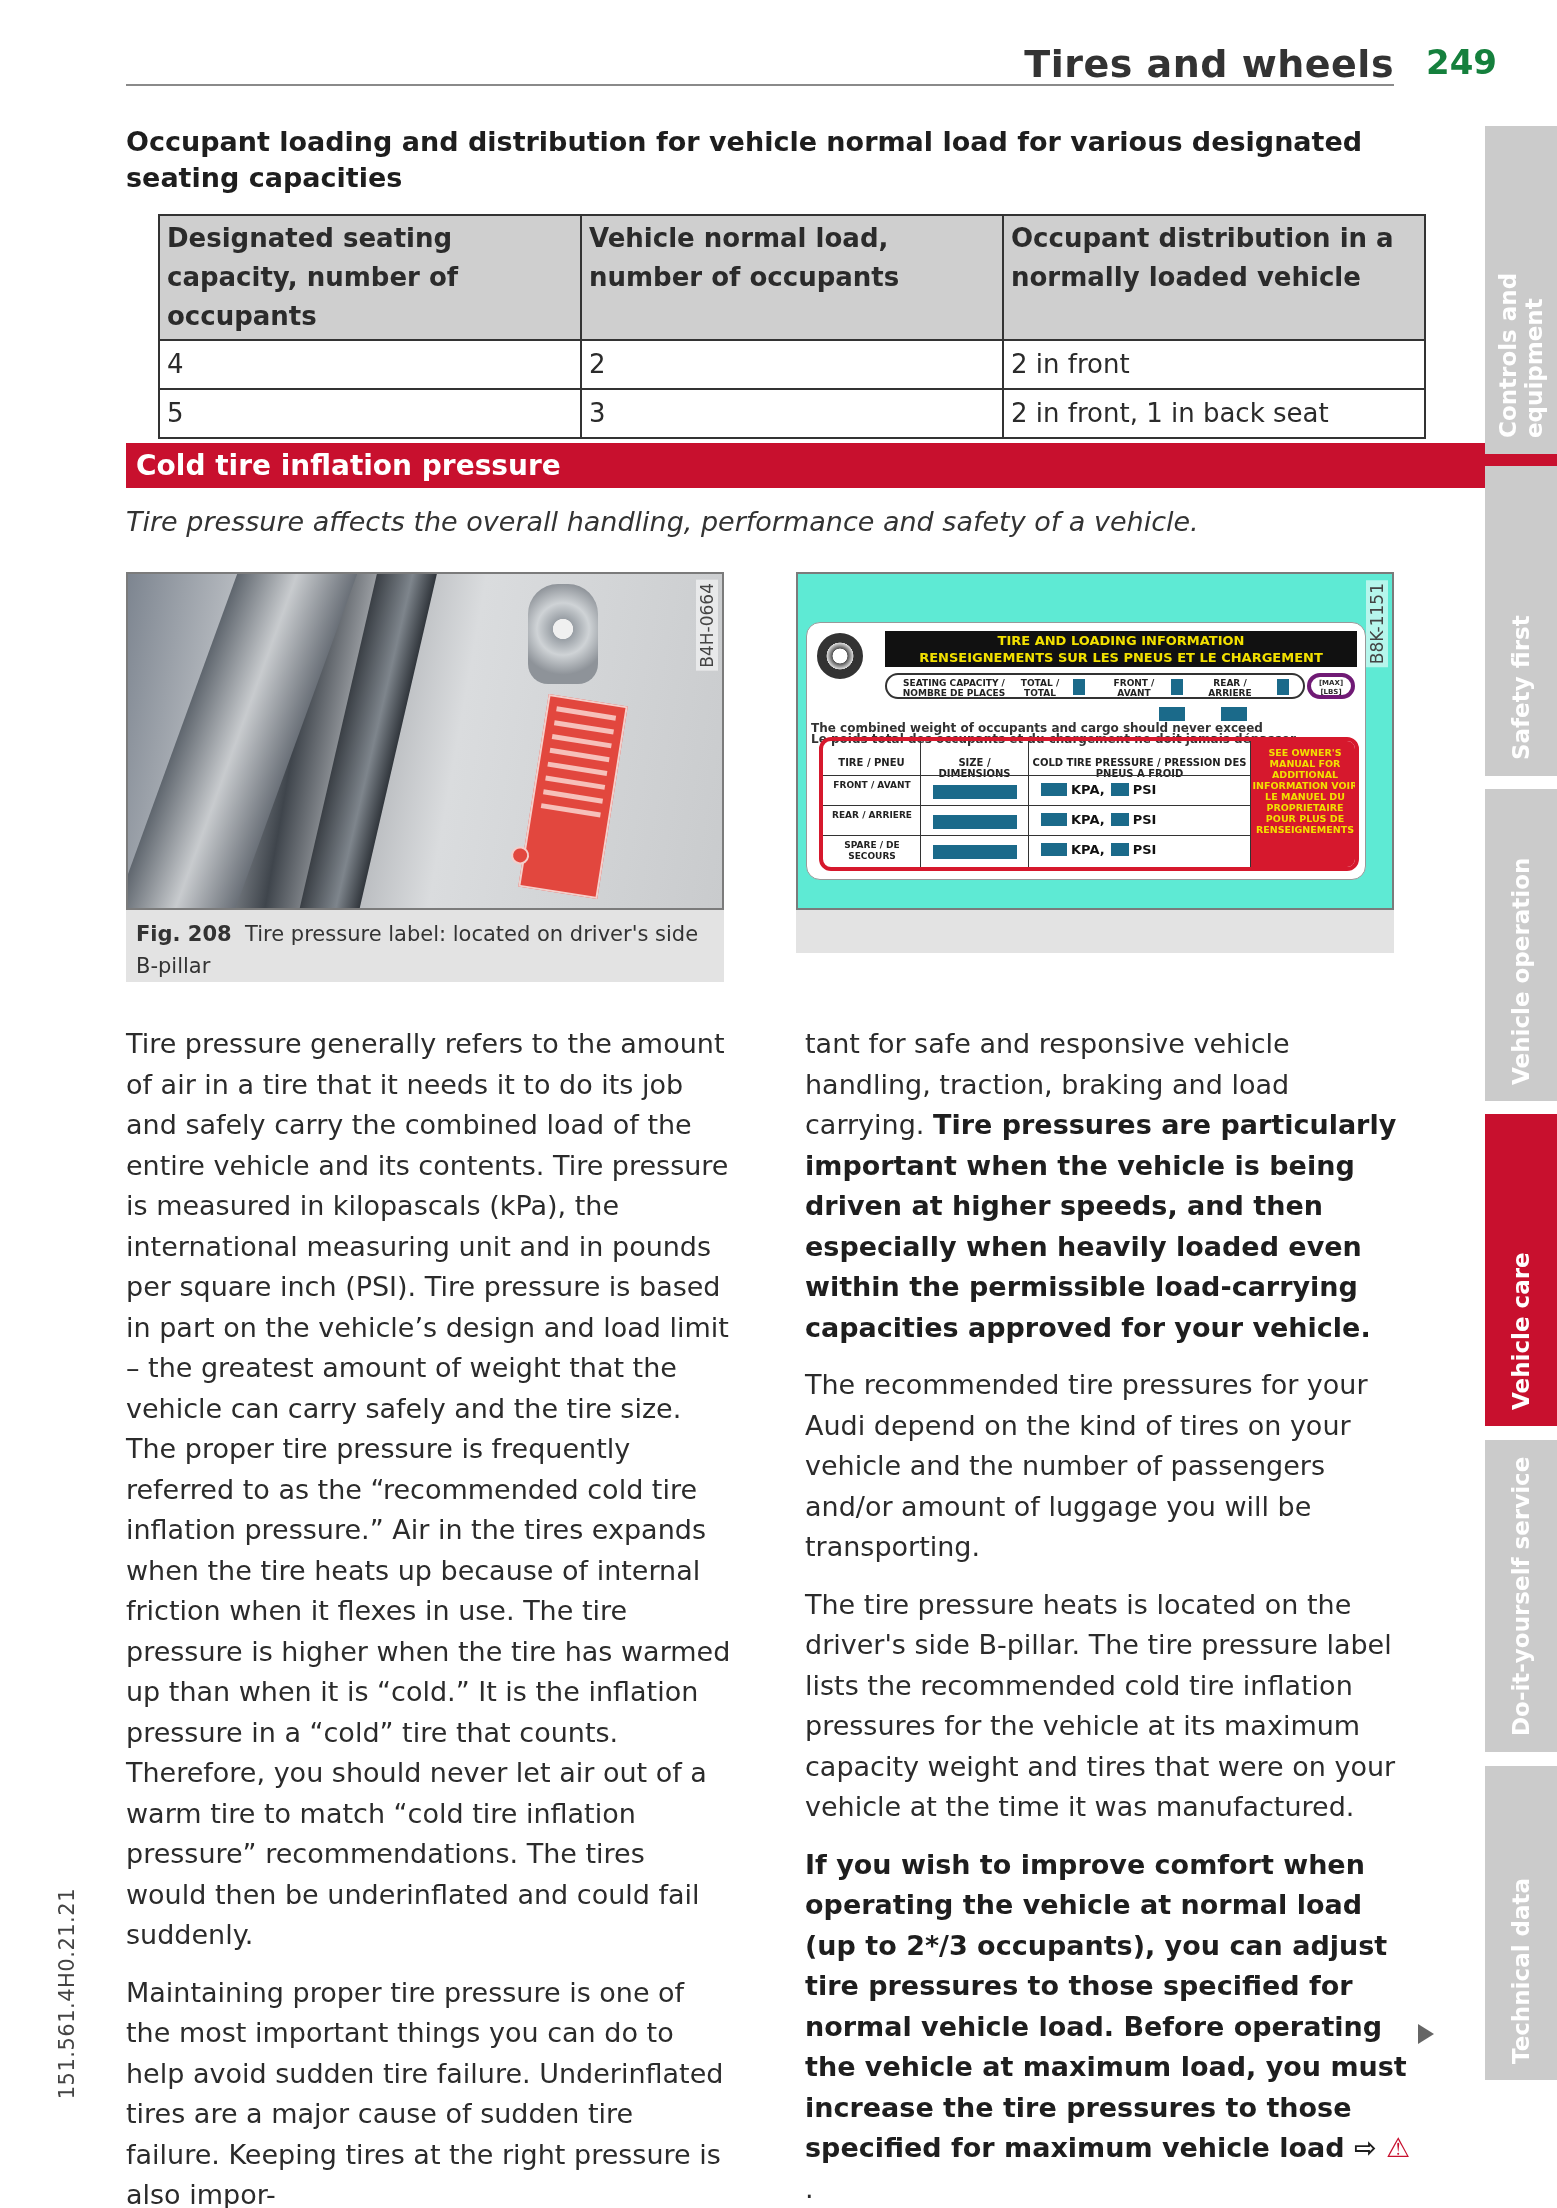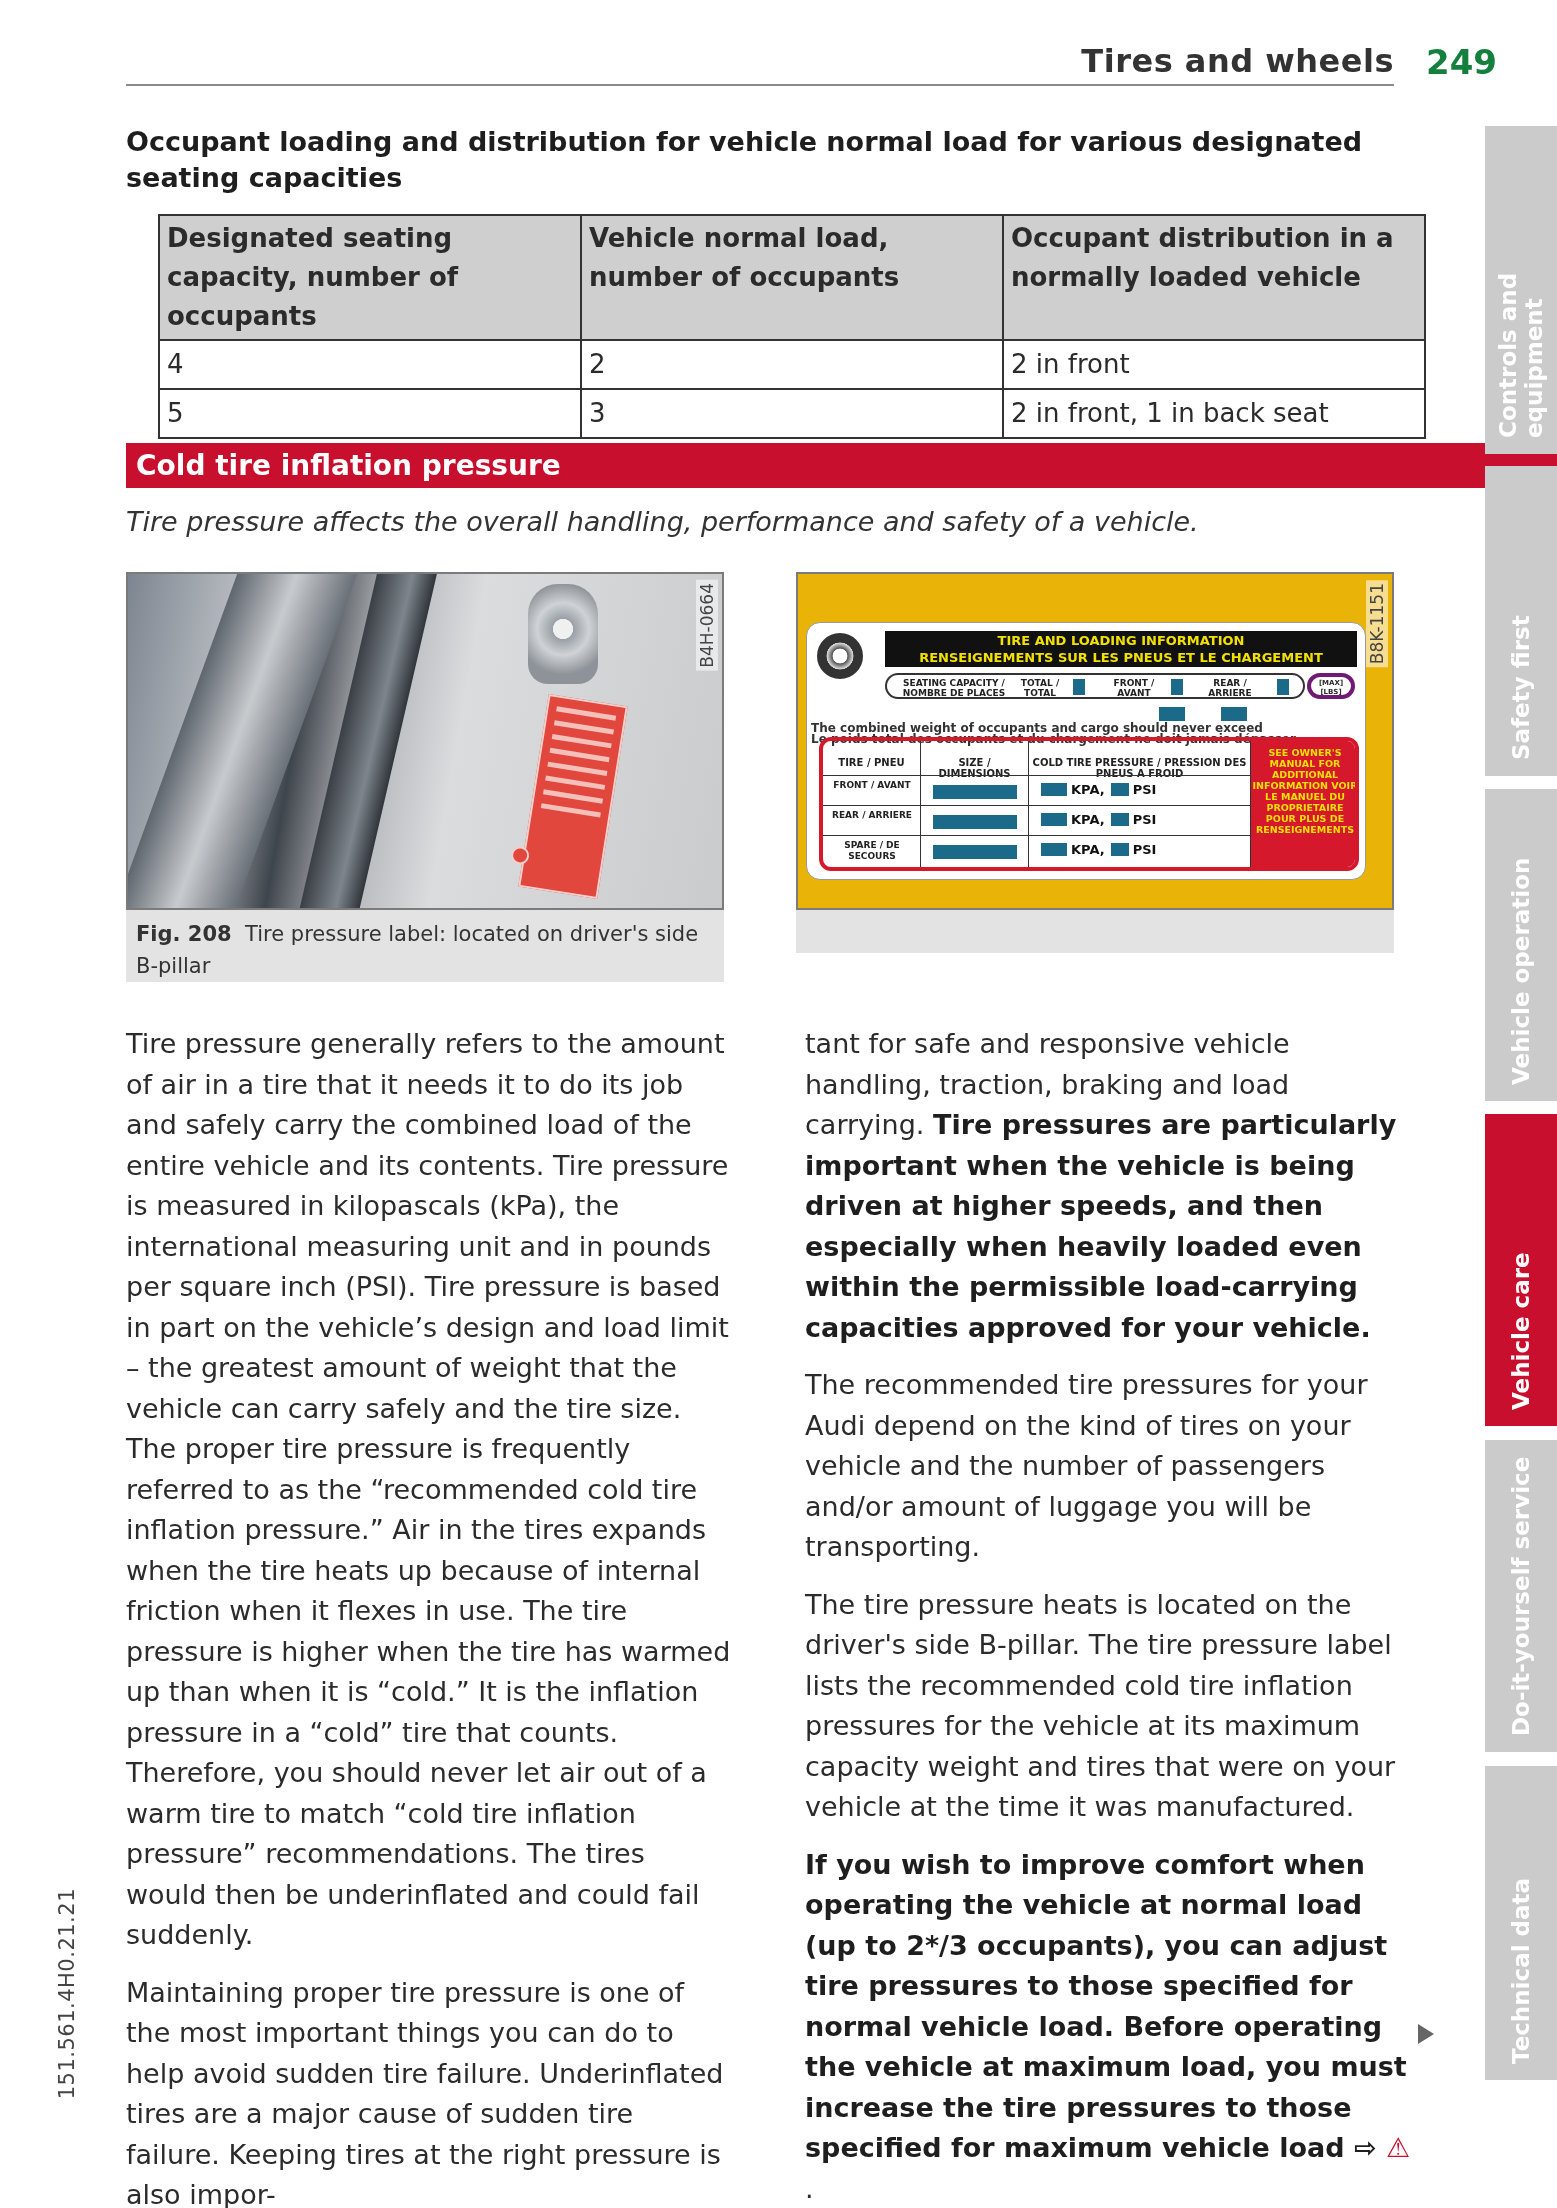--- a/index.html
+++ b/index.html
@@ -1,39 +1,39 @@
 <!DOCTYPE html>
 <html><head>
 <meta charset="utf-8">
 <style>
   * { box-sizing: border-box; margin: 0; padding: 0; }
   html, body { width: 1557px; height: 2208px; background: #ffffff; overflow: hidden; }
   body { position: relative; font-family: "DejaVu Sans", "Liberation Sans", sans-serif; color: #2b2b2b; }
 
   .header { position: absolute; left: 126px; top: 38px; width: 1268px; height: 48px; border-bottom: 2px solid #8a8a8a; }
-  .header .section { position: absolute; right: 0; top: 4px; font-size: 32px; font-weight: bold; color: #333; letter-spacing: 0.5px; }
+  .header .section { position: absolute; right: 0; top: 4px; font-size: 38px; font-weight: bold; color: #333; letter-spacing: 0.5px; }
   .page-num { position: absolute; left: 1426px; top: 42px; font-size: 34px; font-weight: bold; color: #15803d; }
 
   .h2 { position: absolute; left: 126px; top: 124px; width: 1290px; font-size: 27px; font-weight: bold; line-height: 36px; color: #1e1e1e; }
 
   table.occ { position: absolute; left: 126px; top: 214px; width: 1268px; border-collapse: collapse; font-size: 26px; color: #2b2b2b; margin-left: 32px; }
   table.occ th, table.occ td { border: 2px solid #333; text-align: left; vertical-align: top; padding: 4px 7px; line-height: 39px; font-weight: normal; }
   table.occ th { background: #cfcfcf; font-weight: bold; padding-top: 3px; padding-bottom: 3px; }
   table.occ td { height: 48px; padding-top: 4px; }
   table.occ col.c1 { width: 422px; } table.occ col.c2 { width: 422px; }
 
   .redbar { position: absolute; left: 126px; top: 443px; width: 1476px; height: 45px; background: #c8102e; color: #fff; font-size: 28px; font-weight: bold; padding: 4px 10px; line-height: 37px; }
   .lead { position: absolute; left: 126px; top: 506px; font-size: 27px; font-style: italic; color: #333; }
 
   .fig { position: absolute; background: #e3e3e3; }
   .fig208 { left: 126px; top: 572px; width: 598px; height: 410px; }
   .fig209 { left: 796px; top: 572px; width: 598px; height: 381px; }
   .fig-img { position: absolute; left: 0; top: 0; width: 100%; border: 2px solid #7b7b7b; overflow: hidden; }
   .fig208 .fig-img { height: 338px; background: linear-gradient(100deg, #7d8590 0%, #b9bdc2 18%, #3f454c 30%, #aeb1b5 40%, #dadcde 55%, #c9cbcd 100%); }
-  .fig209 .fig-img { height: 338px; background: #eab308; }
+  .fig209 .fig-img { height: 338px; background: #5eead4; }
   .fig-code { position: absolute; right: 4px; top: 6px; writing-mode: vertical-rl; transform: rotate(180deg); font-size: 17px; color: #444; background: rgba(255,255,255,0.55); padding: 3px 1px; }
   .fig-caption { position: absolute; left: 10px; top: 346px; right: 12px; font-size: 21px; line-height: 32px; color: #333; }
   .fig-caption b { font-weight: bold; }
 
   
   .pillar-a { position: absolute; left: 40px; top: -20px; width: 120px; height: 420px; background: linear-gradient(90deg, #5f666e, #c8cbce 50%, #6a7078); transform: skewX(-20deg); }
   .pillar-b { position: absolute; left: 205px; top: -20px; width: 60px; height: 420px; background: linear-gradient(90deg, #3a3f45, #7e858c 60%, #30353b); transform: skewX(-13deg); }
   .latch { position: absolute; left: 400px; top: 10px; width: 70px; height: 100px; border-radius: 30px 30px 20px 20px; background: radial-gradient(circle at 50% 45%, #f0f0f0 15%, #9aa0a6 16%, #cfd3d6 40%, #8e9399 70%); }
   .sticker { position: absolute; left: 405px; top: 125px; width: 80px; height: 195px; background: #e2473e; transform: rotate(9deg); border: 2px solid #f3d0cc; }
   .sticker .row { height: 5px; margin: 9px 8px; background: #f6c0ba; }

